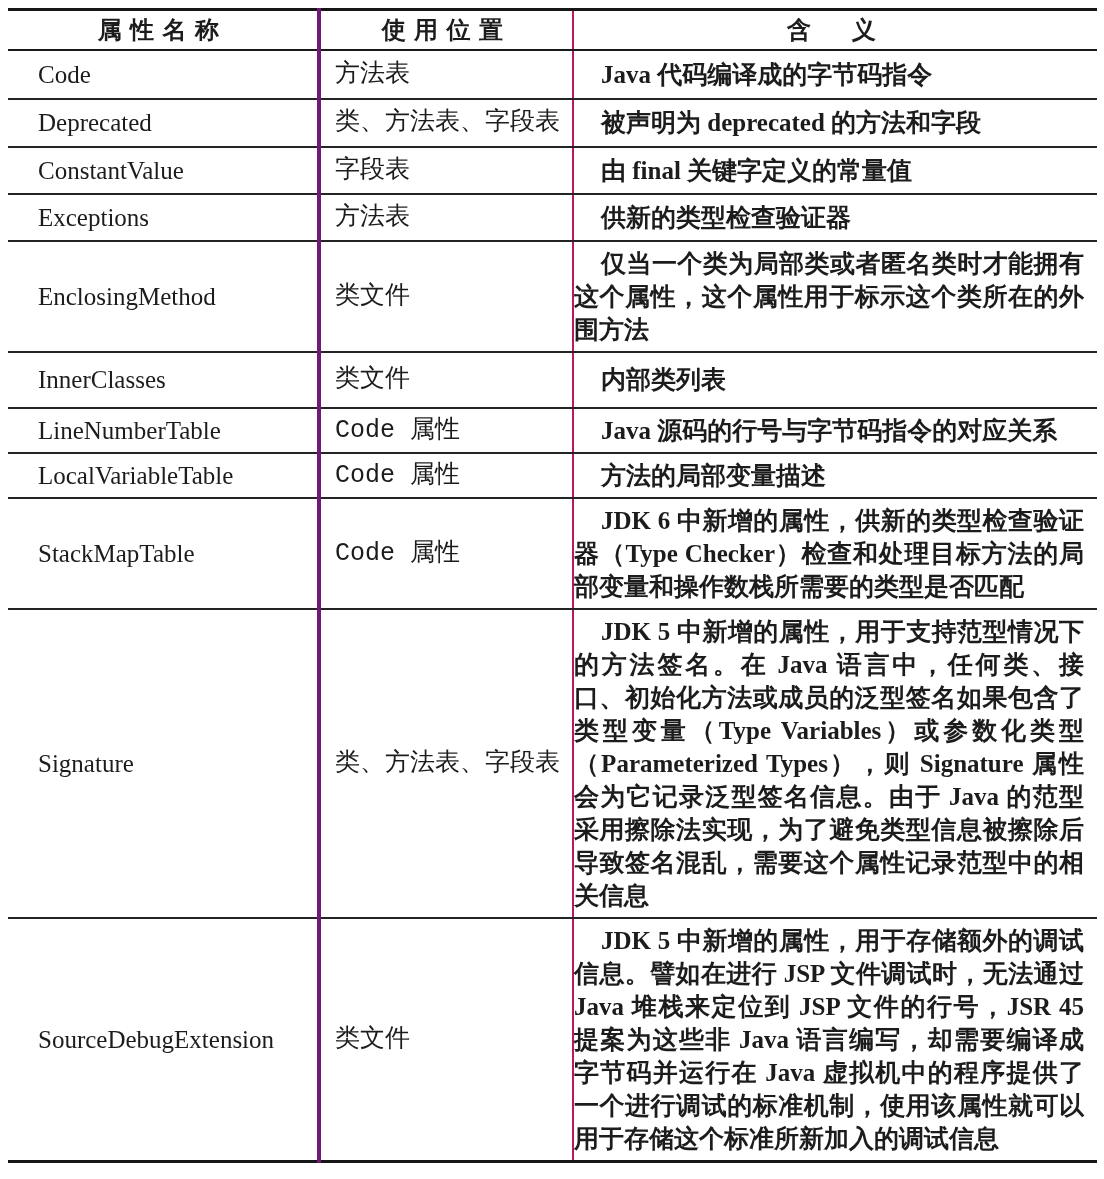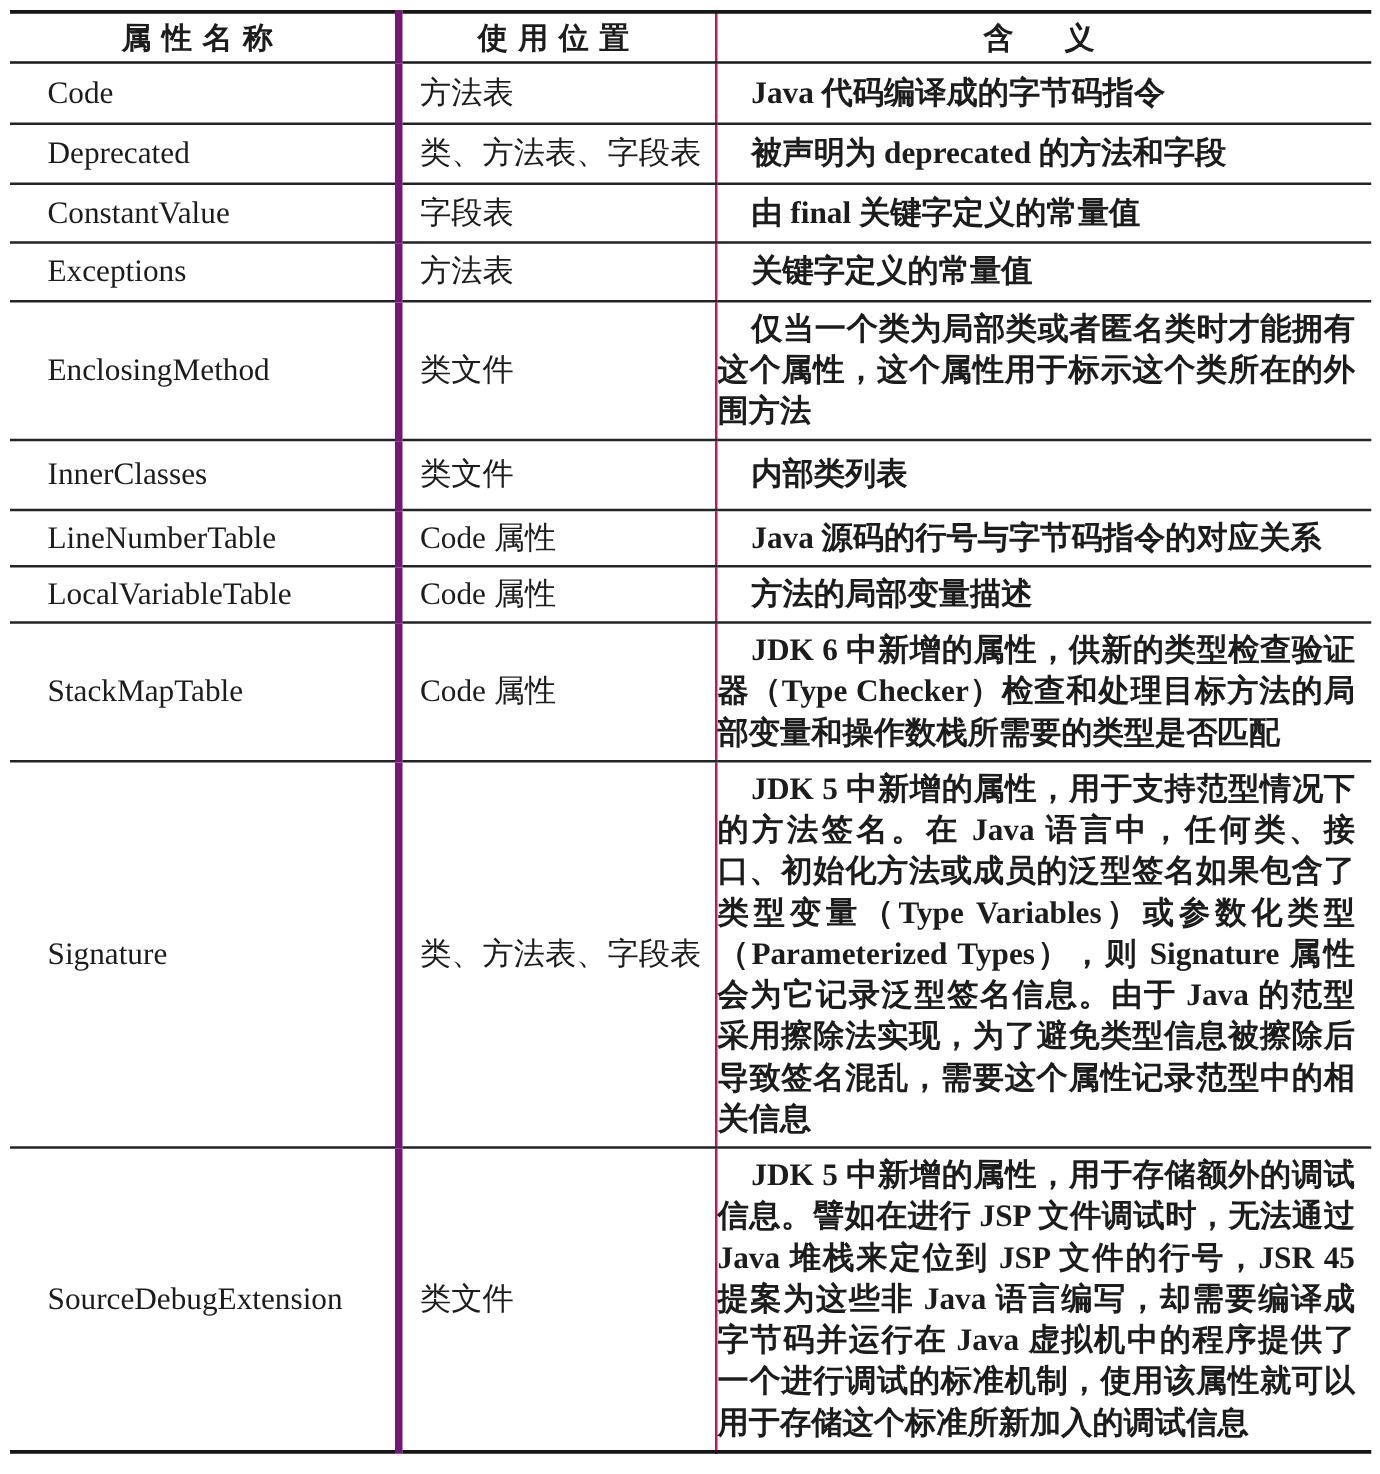--- a/index.html
+++ b/index.html
@@ -37,24 +37,24 @@
     border-bottom: 2px solid #1a1a1a;
   }
   td, th { vertical-align: middle; }
   td {
     font-size: 25px;
     line-height: 33px;
     padding: 5px 0;
     border-bottom: 2px solid #242424;
   }
   tbody tr:last-child td { border-bottom: none; }
-  .c1 { border-right: 6px solid #701a75; }
+  .c1 { border-right: 4px solid #701a75; }
   .c2 { border-right: 2px solid #be185d; }
   td.c1 { padding-left: 30px; padding-right: 8px; }
-  td.c2 { padding-left: 14px; padding-right: 4px; white-space: nowrap; }
+  td.c2 { padding-left: 14px; padding-right: 4px; white-space: nowrap; font-family: Liberation Mono, monospace; }
   td.c3 { padding-right: 13px; font-weight: bold; }
   td.c3 .meaning {
     text-indent: 27px;
     text-align: justify;
   }
   
   tbody tr:nth-child(1)  { height: 49px; }
   tbody tr:nth-child(2)  { height: 48px; }
   tbody tr:nth-child(3)  { height: 47px; }
   tbody tr:nth-child(4)  { height: 47px; }
@@ -105,21 +105,21 @@
         <td class="c1">ConstantValue</td>
         <td class="c2">字段表</td>
         <td class="c3">
             <div class="meaning">由 final 关键字定义的常量值</div>
           </td>
       </tr>
       <tr>
         <td class="c1">Exceptions</td>
         <td class="c2">方法表</td>
         <td class="c3">
-            <div class="meaning">关键字定义的常量值</div>
+            <div class="meaning">供新的类型检查验证器</div>
           </td>
       </tr>
       <tr>
         <td class="c1">EnclosingMethod</td>
         <td class="c2">类文件</td>
         <td class="c3">
             <div class="meaning">仅当一个类为局部类或者匿名类时才能拥有这个属性，这个属性用于标示这个类所在的外围方法</div>
           </td>
       </tr>
       <tr>

